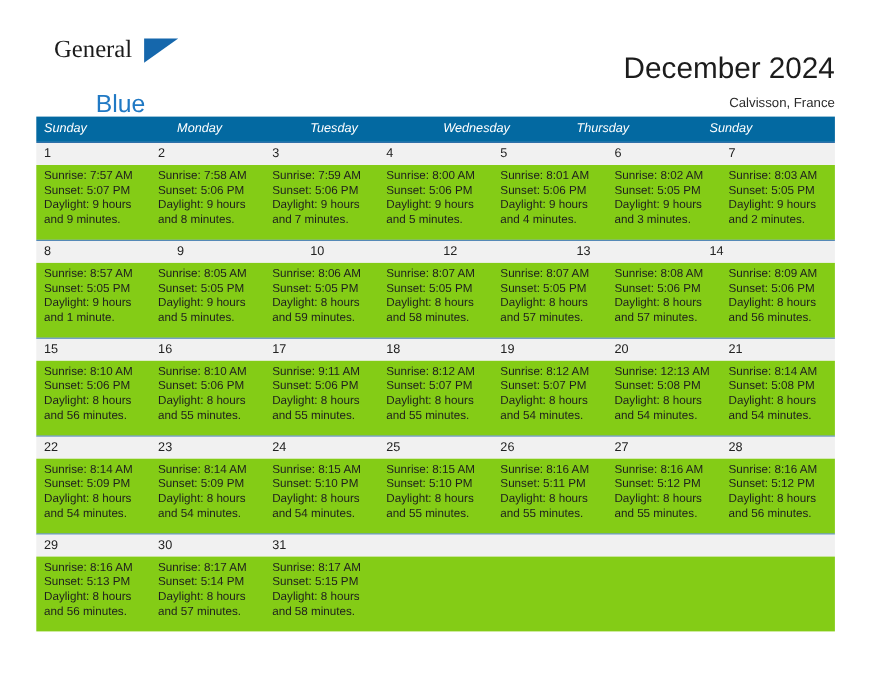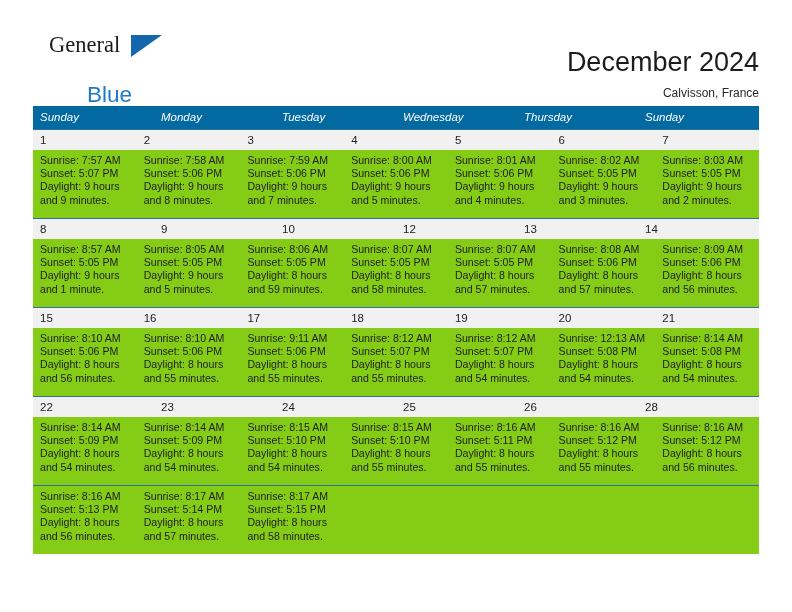--- a/index.html
+++ b/index.html
@@ -346,20 +346,21 @@
       </div>
     </div>
 
     <div class="week">
       <div class="week-num-row">
         <div class="num-cell">22</div>
         <div class="num-cell">23</div>
         <div class="num-cell">24</div>
         <div class="num-cell">25</div>
         <div class="num-cell">26</div>
+        <div class="num-cell">27</div>
         <div class="num-cell">28</div>
       </div>
       <div class="week-body-row">
         <div class="body-cell">
           <div class="evt">Sunrise: 8:14 AM</div>
           <div class="evt">Sunset: 5:09 PM</div>
           <div class="evt">Daylight: 8 hours</div>
           <div class="evt">and 54 minutes.</div>
         </div>
         <div class="body-cell">
@@ -395,20 +396,29 @@
         <div class="body-cell">
           <div class="evt">Sunrise: 8:16 AM</div>
           <div class="evt">Sunset: 5:12 PM</div>
           <div class="evt">Daylight: 8 hours</div>
           <div class="evt">and 56 minutes.</div>
         </div>
       </div>
     </div>
 
     <div class="week">
+      <div class="week-num-row">
+        <div class="num-cell">29</div>
+        <div class="num-cell">30</div>
+        <div class="num-cell">31</div>
+        <div class="num-cell"></div>
+        <div class="num-cell"></div>
+        <div class="num-cell"></div>
+        <div class="num-cell"></div>
+      </div>
       <div class="week-body-row">
         <div class="body-cell">
           <div class="evt">Sunrise: 8:16 AM</div>
           <div class="evt">Sunset: 5:13 PM</div>
           <div class="evt">Daylight: 8 hours</div>
           <div class="evt">and 56 minutes.</div>
         </div>
         <div class="body-cell">
           <div class="evt">Sunrise: 8:17 AM</div>
           <div class="evt">Sunset: 5:14 PM</div>

